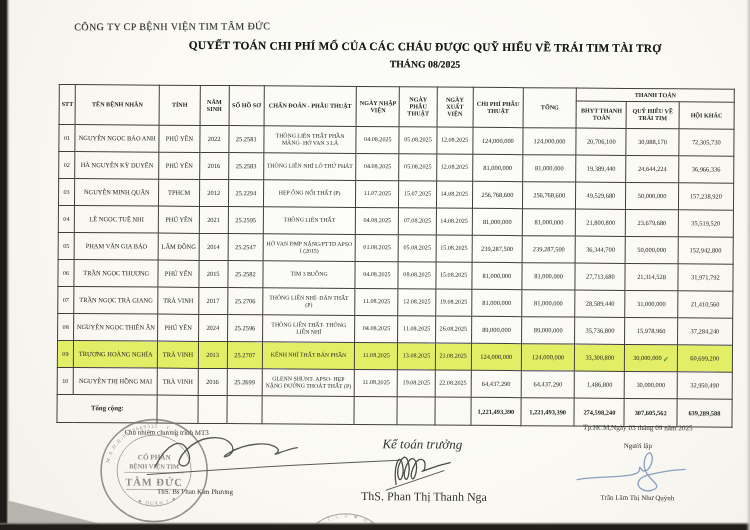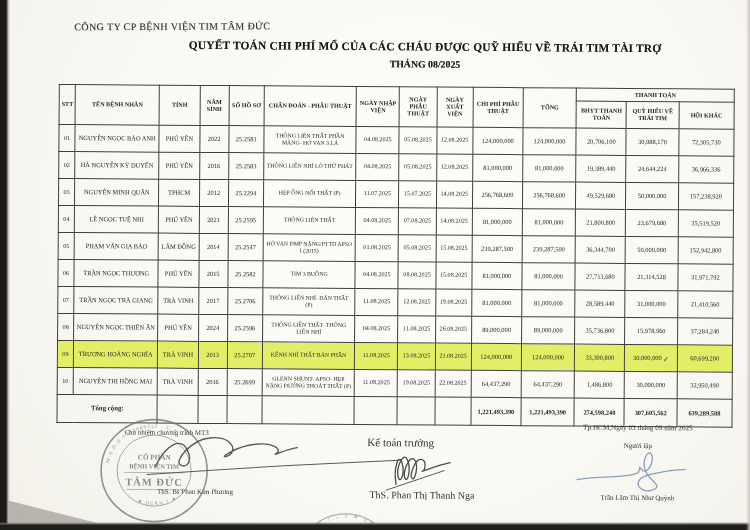--- a/index.html
+++ b/index.html
@@ -46,22 +46,22 @@
   .c-admission_date,.c-surgery_date,.c-discharge_date{font-size:6.1px;}
   .c-surgery_cost,.c-total,.c-bhyt,.c-fund,.c-other{text-align:right;padding-right:3px;}
   tr.hl td{background:var(--hl,#e3ee67);}
   .num-total{text-align:right;padding-right:3px;}
   .total-label{font-weight:bold;font-size:6.8px;}
   .check{color:#3f8f3d;font-size:7.5px;display:inline-block;transform:translateY(1.5px);margin-left:1px;font-weight:bold;}
 
   .ftext{position:absolute;color:#333330;}
   .sig-left-title{left:127px;top:428px;font-size:7px;}
   .sig-left-name{left:160px;top:474px;font-size:7px;margin-top:13px;}
-  .sig-center-title{left:370px;top:434px;width:110px;text-align:left;font-size:11px;}
-  .sig-center-name{left:360px;top:487px;width:130px;text-align:center;font-size:10px;}
+  .sig-center-title{left:370px;top:434px;width:110px;text-align:center;font-size:13px;font-style:italic;}
+  .sig-center-name{left:360px;top:487px;width:130px;text-align:right;font-size:12px;}
   .sig-right-date{left:558px;top:420px;width:165px;text-align:center;font-size:7.2px;}
   .sig-right-title{left:558px;top:438px;width:165px;text-align:center;font-size:7px;}
   .sig-right-name{left:558px;top:490px;width:165px;text-align:center;font-size:7px;}
 
   svg.stamp{position:absolute;left:97px;top:413px;opacity:.8;}
   svg.stamp2{position:absolute;left:310px;top:476px;opacity:.65;}
   svg.sig{position:absolute;fill:none;stroke-linecap:round;stroke-linejoin:round;}
   svg.sig-l{left:148px;top:424px;stroke:#5a5a56;}
   svg.sig-c{left:383px;top:438px;stroke:#4a4a46;}
   svg.sig-r{left:574px;top:441px;stroke:#8aa0bf;}

